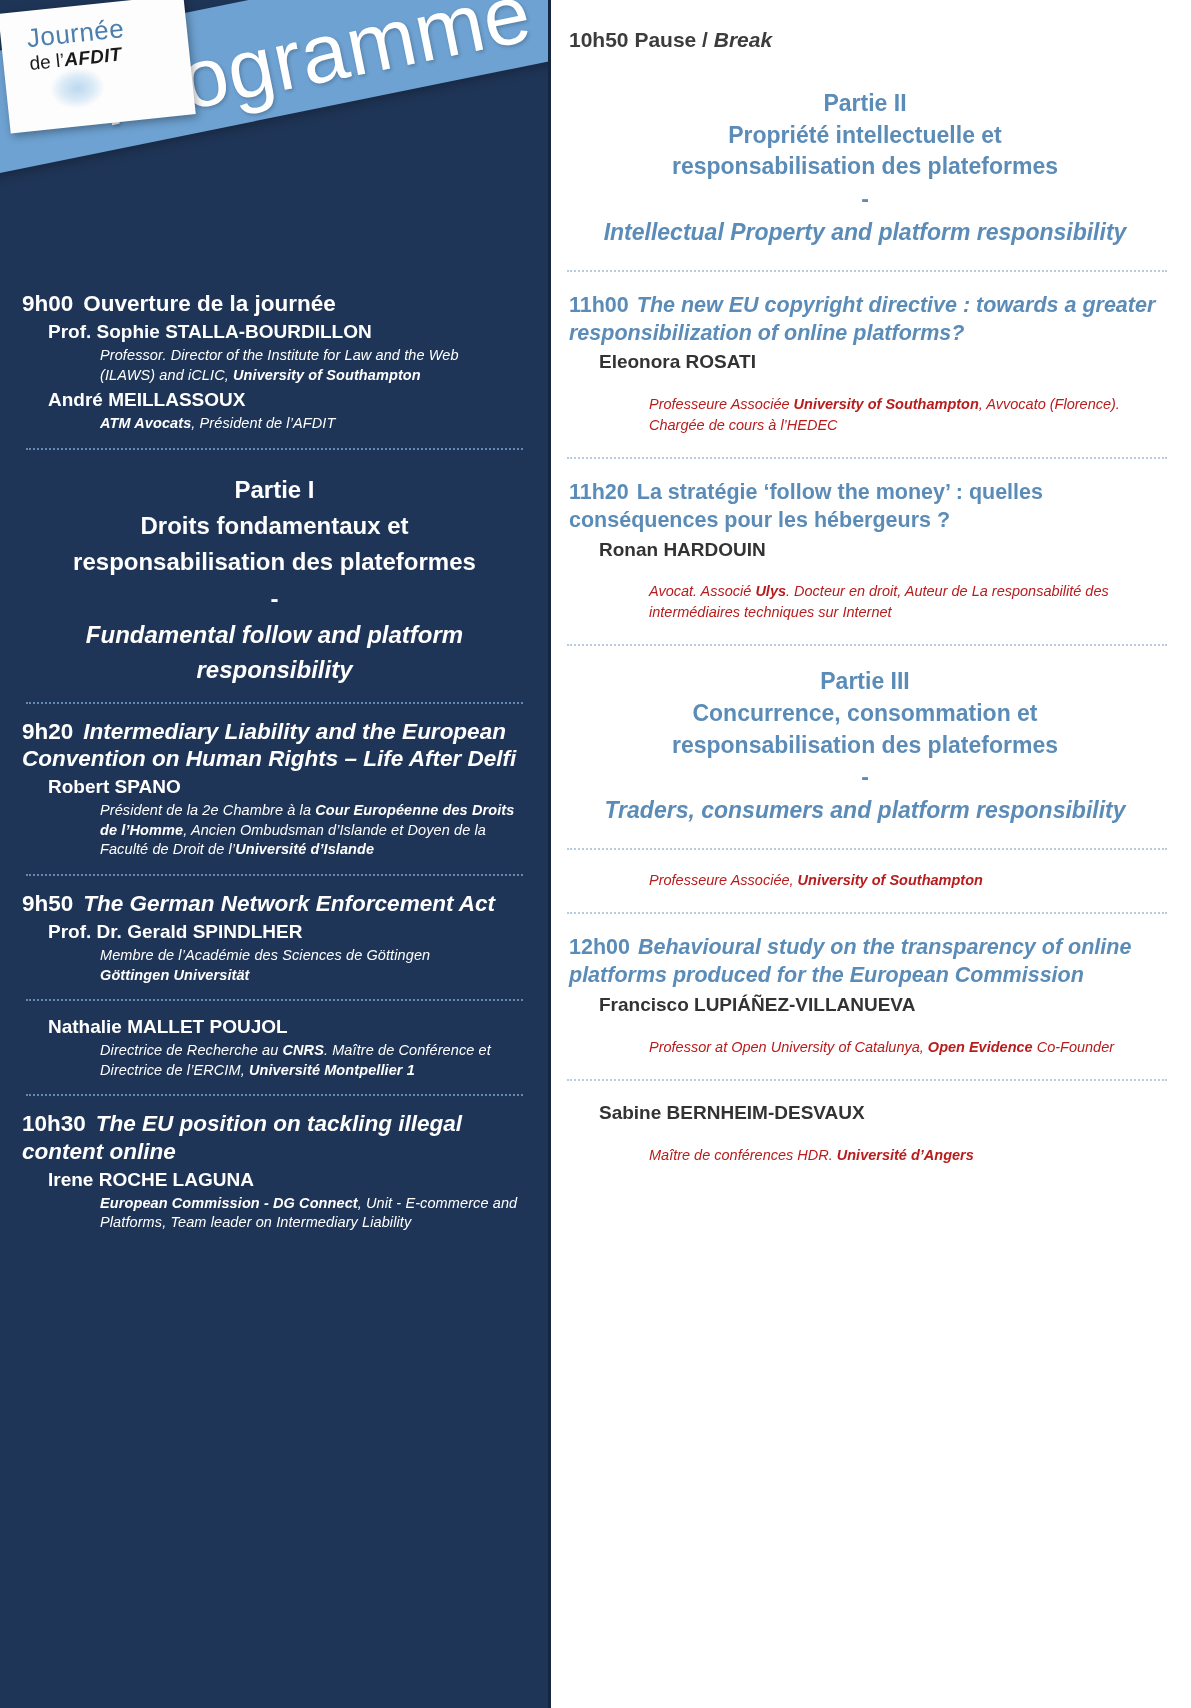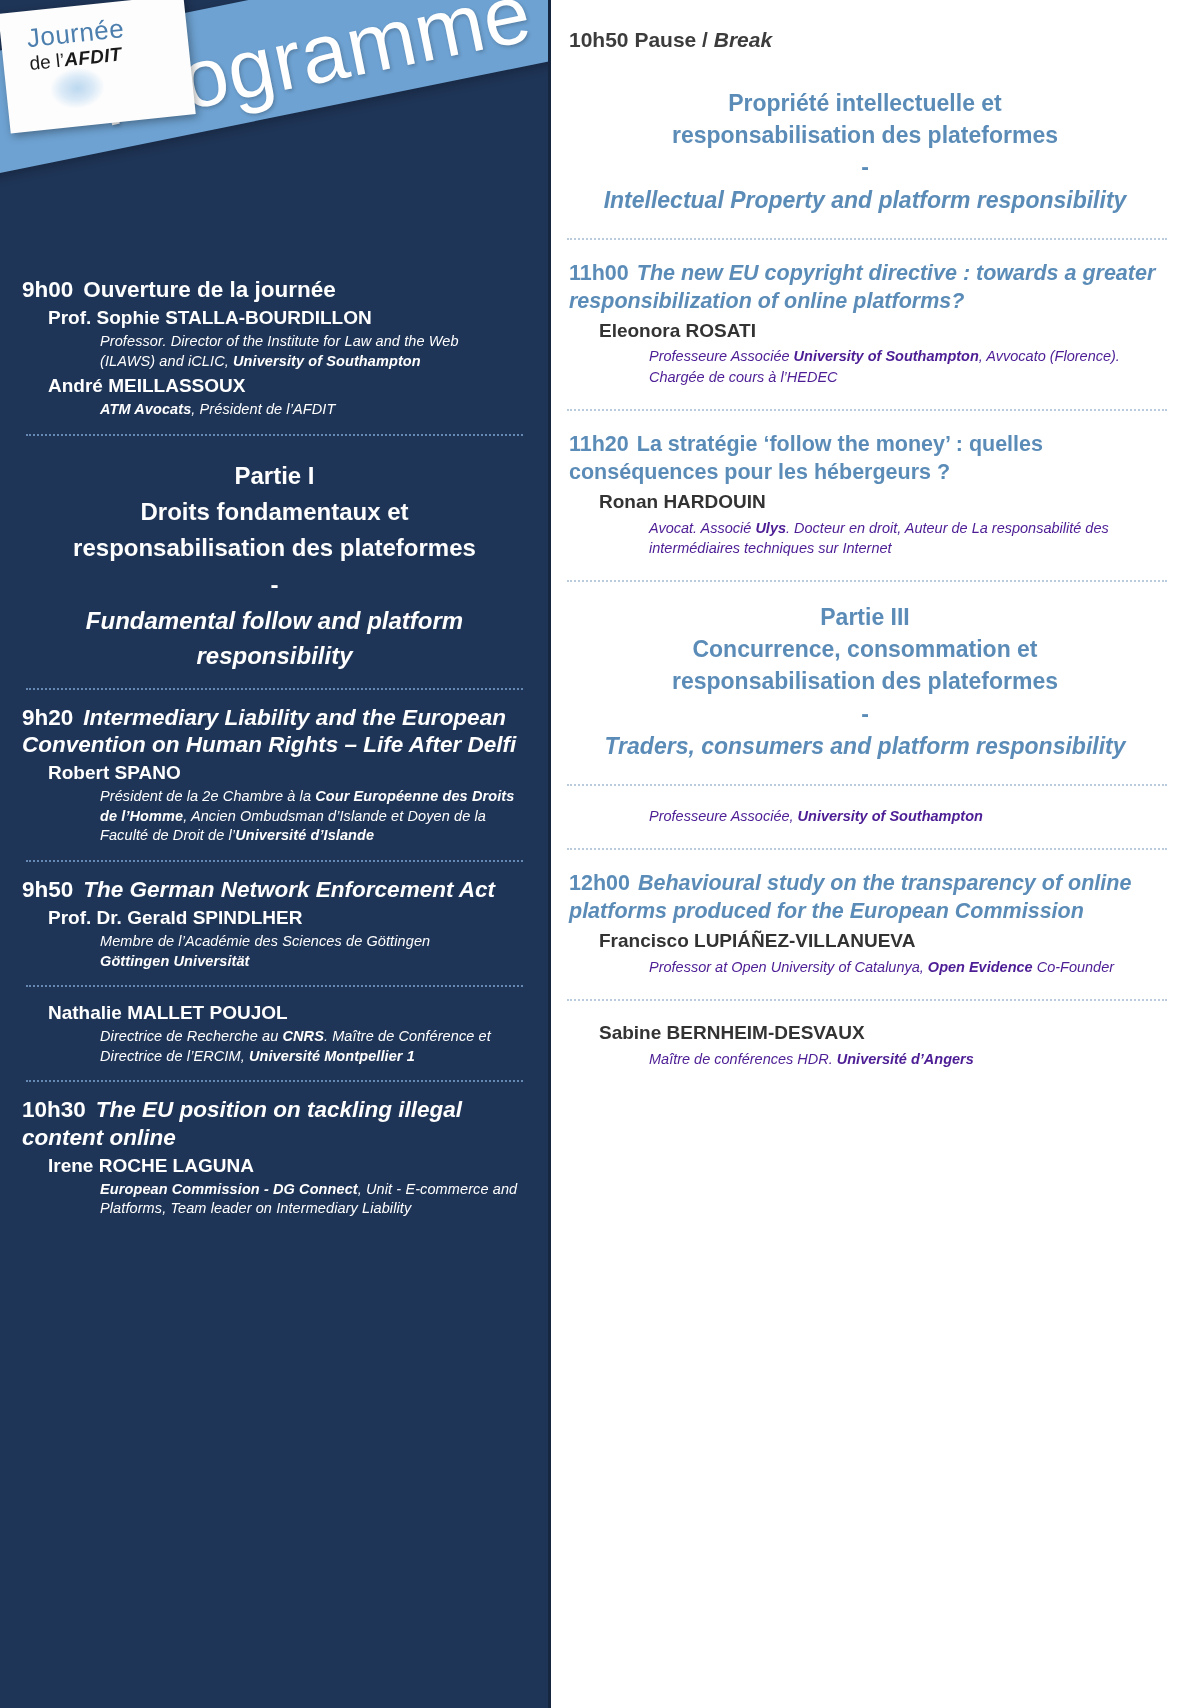--- a/index.html
+++ b/index.html
@@ -67,21 +67,21 @@
   }
   .logo-burst{
     position:absolute; left:44px; top:62px; width:54px; height:40px;
     background:radial-gradient(ellipse at 50% 50%, #bcd8ef 0%, #dbeaf7 42%, rgba(255,255,255,0) 72%);
     pointer-events:none;
   }
   .logo-l1{ font-size:26px; color:#4d7fae; letter-spacing:.5px; position:relative; z-index:2;}
   .logo-l2{ font-size:19px; color:#1a1a1a; position:relative; z-index:2; margin-top:-1px;}
   .logo-l2 b{ font-style:italic; font-weight:bold; letter-spacing:.3px;}
 
-  .left-body{ position:absolute; top:262px; left:0; width:551px; padding:0 24px 0 22px; }
+  .left-body{ position:absolute; top:276px; left:0; width:551px; padding:0 24px 0 22px; }
 
   .sep{
     height:0; border-top:2px dotted #6d93bd;
     margin:14px 4px 14px 4px; opacity:.9;
   }
 
   
   .sess{ margin-top:14px; }
   .sess .title{
     font-size:22.5px; font-weight:bold; line-height:1.22; color:#ffffff;
@@ -131,22 +131,22 @@
   .rsep{ height:0; border-top:2px dotted #b9cbdd; margin:22px 2px 20px 6px; }
 
   .rsess{ padding-left:8px; }
   .rsess .title{ font-size:21.5px; font-weight:bold; line-height:1.3; color:#5b8cb8; }
   .rsess .title .tx{ margin-left:8px; }
   .rsess .title.ital .tx{ font-style:italic; }
   .rsess .speaker{
     font-size:19px; font-weight:bold; color:#333333; margin-top:3px; padding-left:30px; line-height:1.25;
   }
   .rsess .affil{
-    font-size:14.5px; font-style:italic; color:#4c1d95; line-height:1.4;
-    padding-left:80px; margin-top:4px;
+    font-size:14.5px; font-style:italic; color:#b91c1c; line-height:1.4;
+    padding-left:80px; margin-top:20px;
   }
   .rsess .affil b{ font-weight:bold; font-style:italic; }
 </style>
 </head>
 <body>
 
 <div class="page">
 
   <div class="col-left">
 
@@ -237,20 +237,21 @@
   </div>
 
   <div class="col-right">
 
     <div class="break-line">
       <span>10h50</span>
       <span>Pause / </span><i>Break</i>
     </div>
 
     <div class="rpart">
+      <div class="p1">Partie II</div>
       <div class="p2">Propriété intellectuelle et</div>
       <div class="p2">responsabilisation des plateformes</div>
       <div class="dash">-</div>
       <div class="p3">Intellectual Property and platform responsibility</div>
     </div>
 
     <div class="rsep"></div>
 
     <div class="rsess">
       <div class="title ital">

